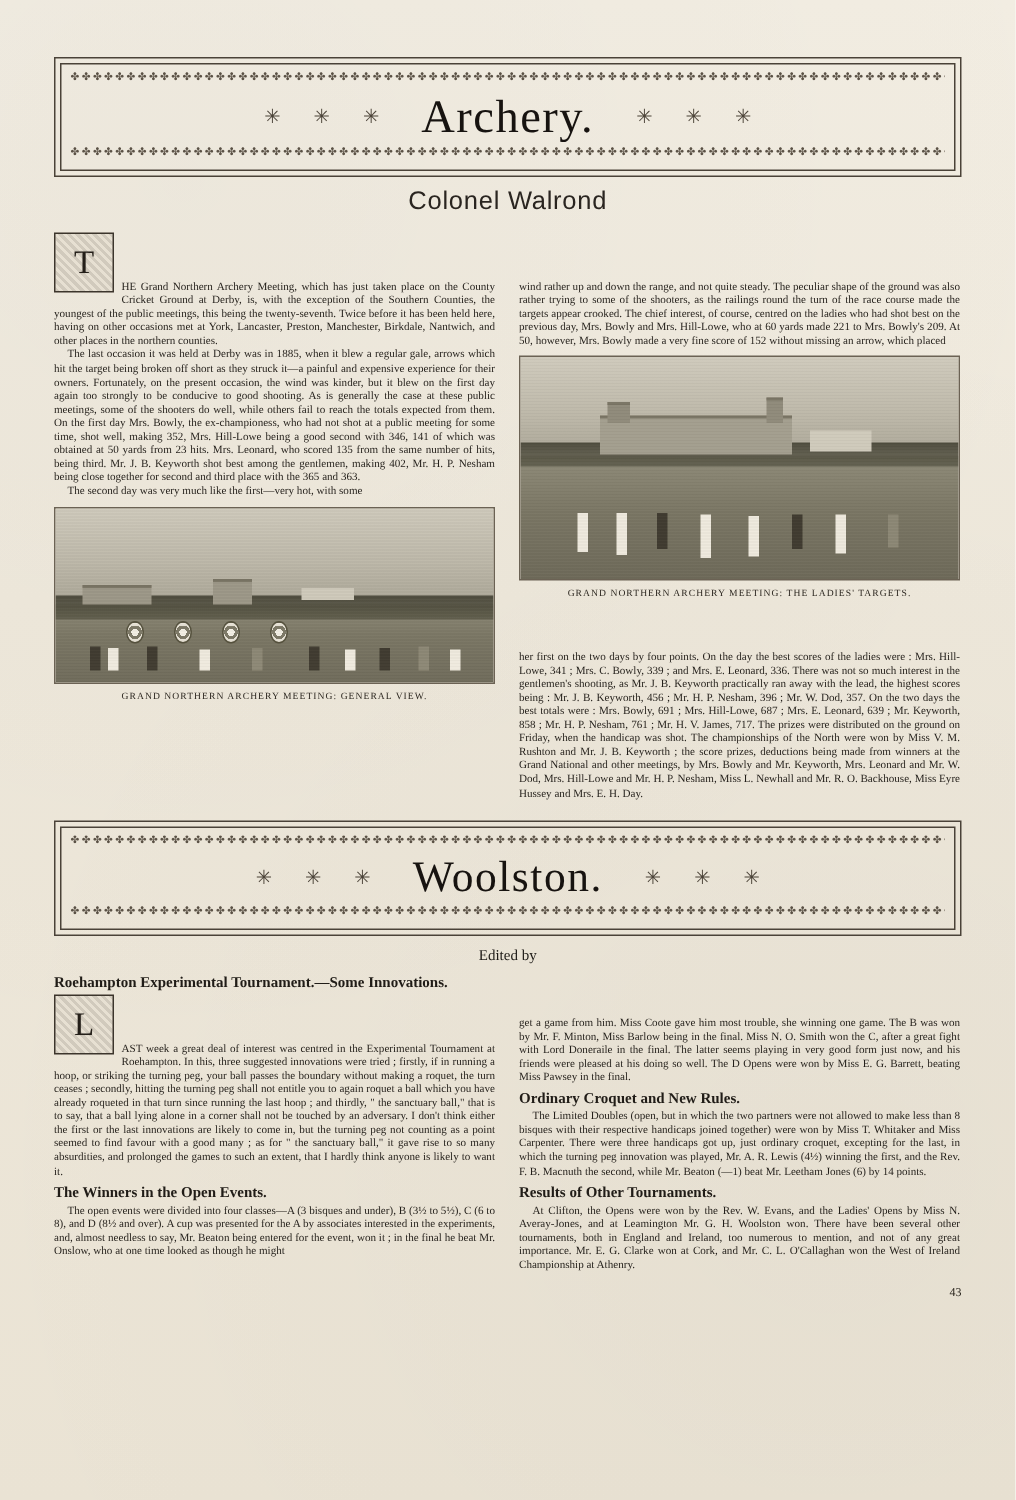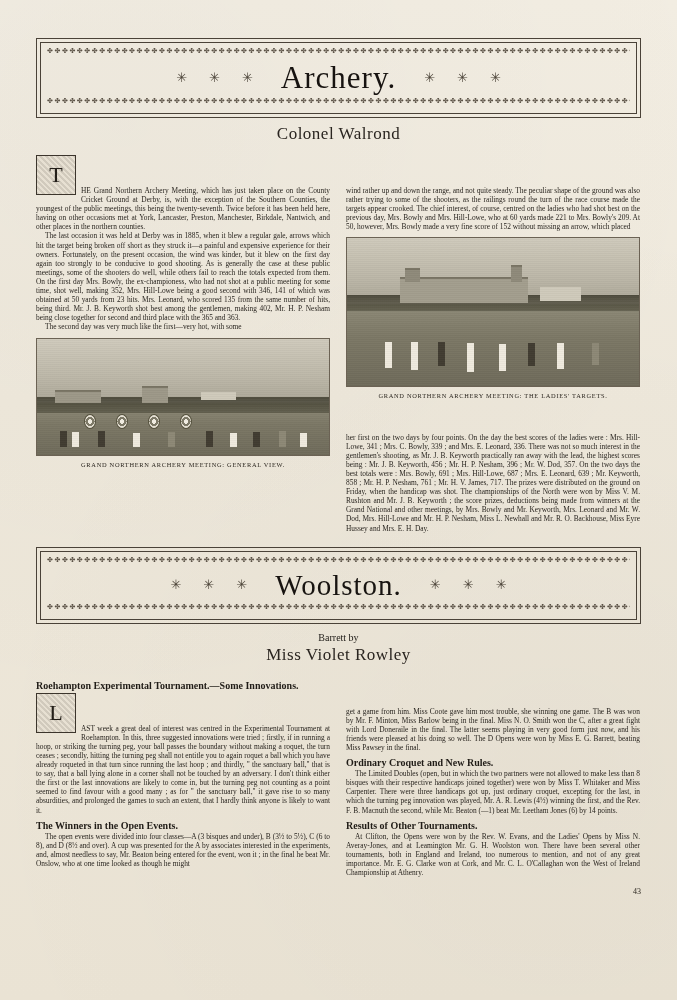--- a/index.html
+++ b/index.html
@@ -94,21 +94,21 @@
     margin-top: 8px;
     margin-bottom: 2px;
     font-family: "Liberation Serif", serif;
   }
   .byline-name {
     text-align: center;
     font-size: 17px;
     letter-spacing: 0.5px;
     color: #2a2520;
     margin-bottom: 10px;
-    font-family: Liberation Serif, serif;
+    font-family: Liberation Sans, sans-serif;
   }
   .byline-name.script {
     font-style: normal;
   }
 
   
   .cols {
     display: flex;
     gap: 16px;
   }
@@ -340,22 +340,21 @@
         <span class="star">✳</span>
         <h1 class="title-text small">Woolston.</h1>
         <span class="star">✳</span>
         <span class="star">✳</span>
         <span class="star">✳</span>
       </div>
       <div class="orn-row">✤✤✤✤✤✤✤✤✤✤✤✤✤✤✤✤✤✤✤✤✤✤✤✤✤✤✤✤✤✤✤✤✤✤✤✤✤✤✤✤✤✤✤✤✤✤✤✤✤✤✤✤✤✤✤✤✤✤✤✤✤✤✤✤✤✤✤✤✤✤✤✤✤✤✤✤✤✤✤✤✤✤✤✤✤✤✤✤✤✤✤✤✤✤✤✤✤✤✤✤✤✤✤✤✤✤✤✤✤✤✤✤✤✤✤✤✤✤✤✤✤✤✤✤✤</div>
     </div>
   </div>
 
-  <div class="byline-by">Barrett by</div>
-  <div class="byline-name script">Miss Violet Rowley</div>
+  <div class="byline-by">Edited by</div>
 
   <div class="cols">
     <div class="col">
       <div class="subhead">Roehampton Experimental Tournament.—Some Innovations.</div>
       <div class="dropcap-wrap">
         <div class="dropcap">
           <span>L</span>
         </div>
         <p class="noindent">AST week a great deal of interest was centred in the Experimental Tournament at Roehampton. In this, three suggested innovations were tried ; firstly, if in running a hoop, or striking the turning peg, your ball passes the boundary without making a roquet, the turn ceases ; secondly, hitting the turning peg shall not entitle you to again roquet a ball which you have already roqueted in that turn since running the last hoop ; and thirdly, " the sanctuary ball," that is to say, that a ball lying alone in a corner shall not be touched by an adversary.  I don't think either the first or the last innovations are likely to come in, but the turning peg not counting as a point seemed to find favour with a good many ; as for " the sanctuary ball," it gave rise to so many absurdities, and prolonged the games to such an extent, that I hardly think anyone is likely to want it.</p>
       </div>

